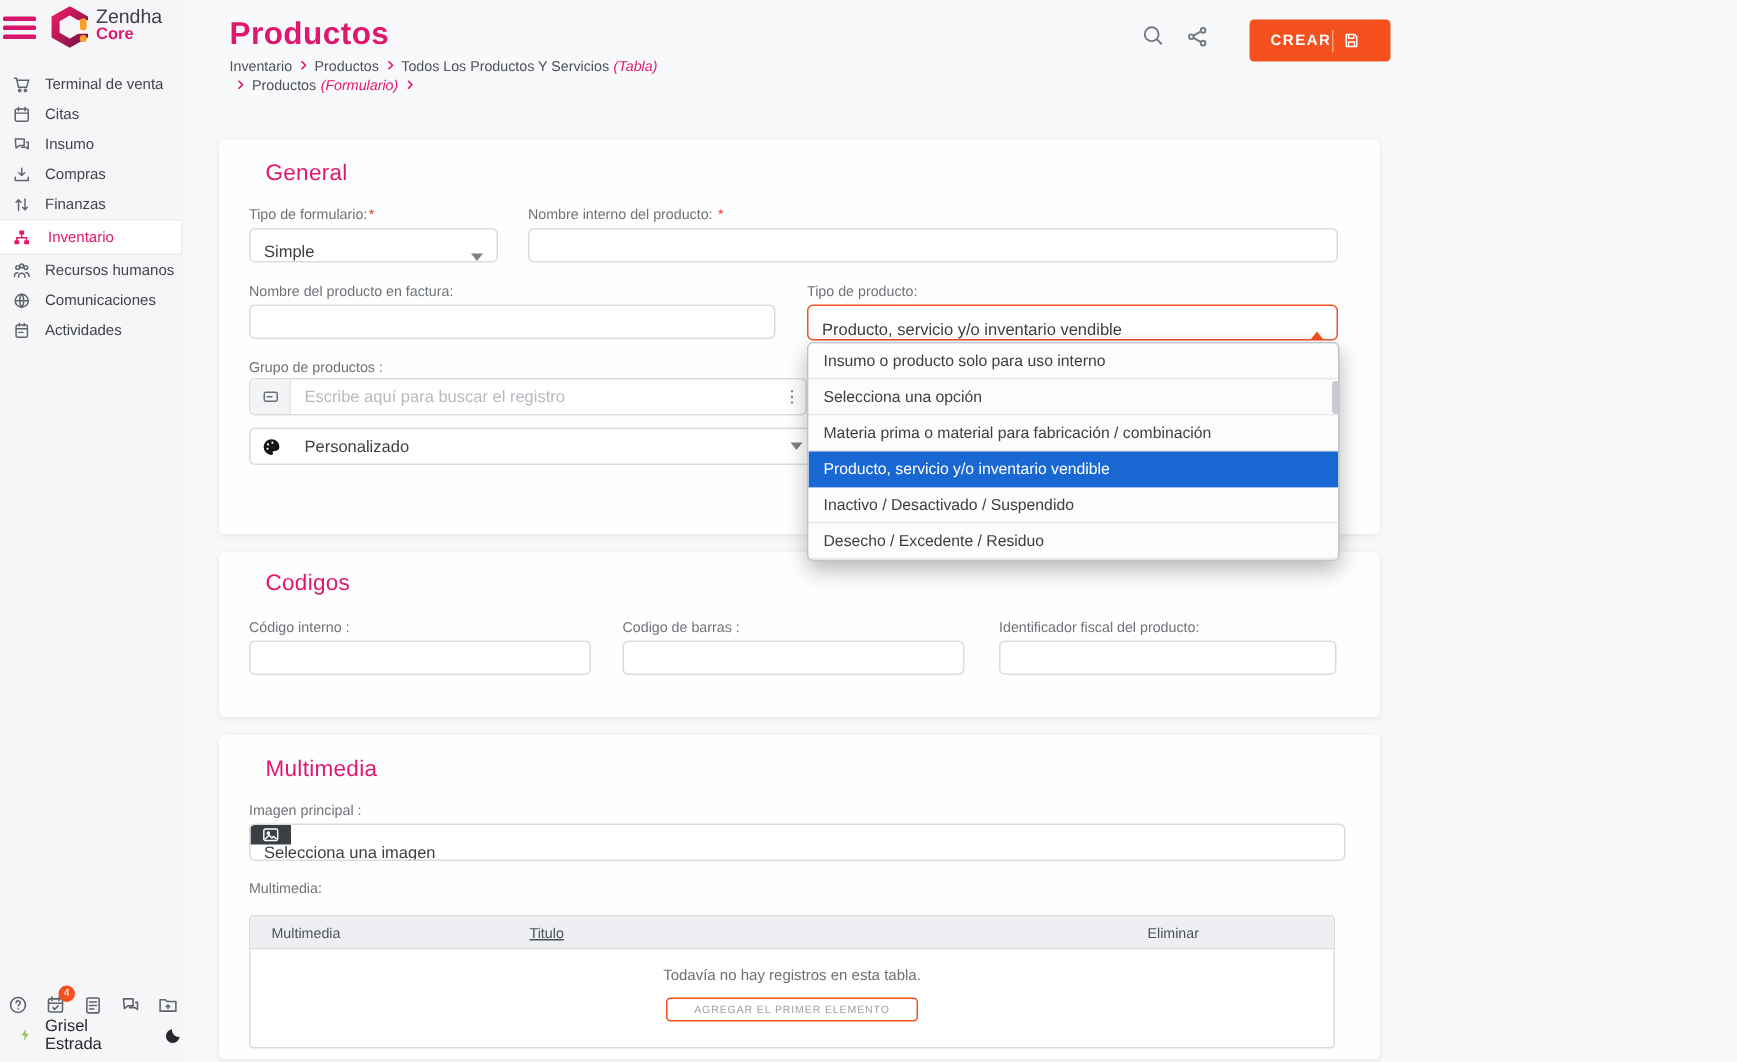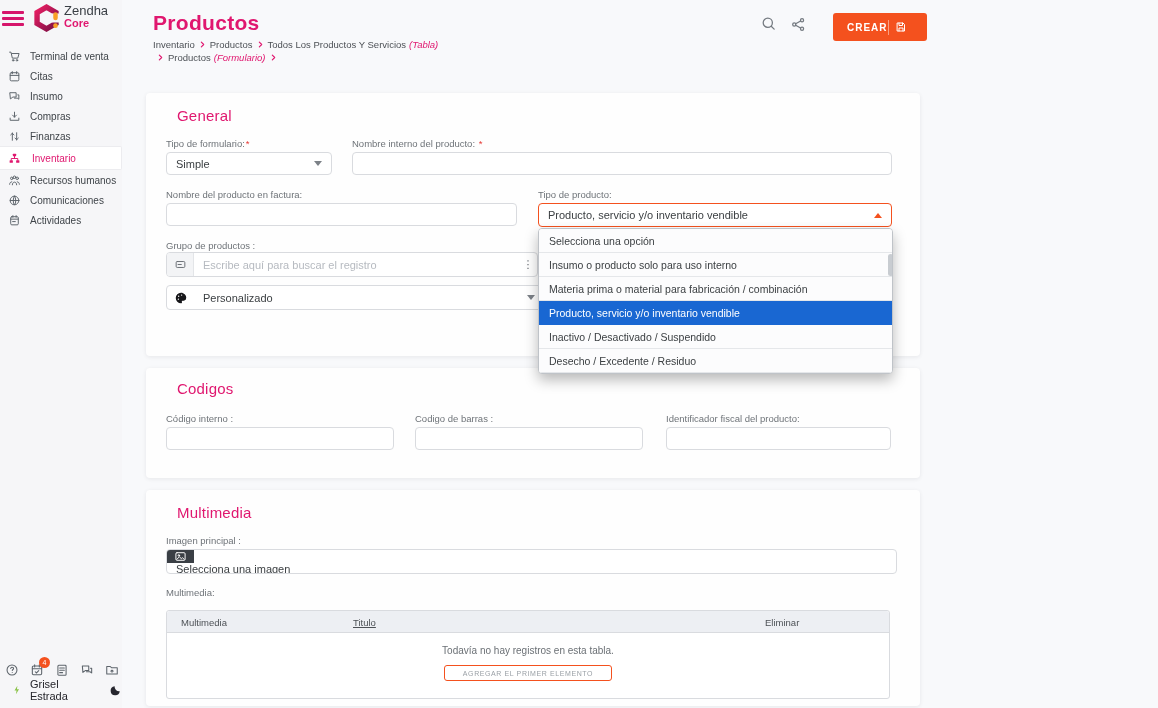--- a/index.html
+++ b/index.html
@@ -46,21 +46,21 @@
   .btn-crear .bc-ic { width:28px; display:flex; align-items:center; justify-content:center; }
   .btn-crear svg { width:12px; height:12px; stroke:#fff; }
 
   
   .card { position:absolute; background:#fefefe; border-radius:4px; box-shadow:0 1px 4px rgba(25,30,40,.08); }
   .chead { position:absolute; font-size:15px; color:#e0176f; letter-spacing:.2px; }
   .flabel { position:absolute; font-size:9.5px; color:#6e7378; white-space:nowrap; }
   .req { color:#e53935; margin-left:1px; }
   .tinput { position:absolute; border:1px solid #d9dbdf; border-radius:4px; background:#fff; font-size:11px; color:#3c4043; padding:0 8px; font-family:"Liberation Sans",sans-serif; outline:none; }
   .tinput::placeholder { color:#b6bac0; }
-  .selbox { position:absolute; border:1px solid #d9dbdf; border-radius:4px; background:#fff; display:flex; align-items:center; cursor:pointer; font-size:11px; color:#3c4043; padding:0 9px; }
+  .selbox { position:absolute; border:1px solid #d9dbdf; border-radius:4px; background:#fff; display:flex; align-items:flex-end; cursor:pointer; font-size:11px; color:#3c4043; padding:0 9px; }
   .selbox .caret { margin-left:auto; width:0; height:0; border-left:4px solid transparent; border-right:4px solid transparent; border-top:5px solid #7c8187; }
   .selbox.open { border:1.5px solid #f4511e; }
   .selbox.open .caret { border-top:none; border-bottom:5px solid #f4511e; }
   .composite { position:absolute; border:1px solid #d9dbdf; border-radius:4px; background:#fff; display:flex; align-items:stretch; overflow:hidden; }
   .comp-ic { width:27px; background:#f3f4f6; border-right:1px solid #e3e5e8; display:flex; align-items:center; justify-content:center; cursor:pointer; }
   .comp-ic svg { width:13px; height:13px; stroke:#6a6f75; }
   .comp-ic.dark { background:#3a3f45; border-right:none; }
   .comp-ic.dark svg { stroke:#fff; }
   .comp-input { flex:1; border:none; outline:none; font-size:11px; color:#3c4043; padding:0 9px; font-family:"Liberation Sans",sans-serif; background:transparent; }
   .comp-input::placeholder { color:#b6bac0; }
@@ -311,22 +311,22 @@
             <circle cx="13" cy="7" r="1.2" fill="#fff"></circle>
             <circle cx="7.5" cy="14" r="1.2" fill="#fff"></circle>
           </svg>
       </span>
       <span class="comp-text">Personalizado</span>
       <span class="caret-d"></span>
     </div>
   </div>
 
   <div class="dd">
+    <div class="dd-option">Insumo o producto solo para uso interno</div>
     <div class="dd-option">Selecciona una opción</div>
-    <div class="dd-option">Insumo o producto solo para uso interno</div>
     <div class="dd-option">Materia prima o material para fabricación / combinación</div>
     <div class="dd-option selected">Producto, servicio y/o inventario vendible</div>
     <div class="dd-option">Inactivo / Desactivado / Suspendido</div>
     <div class="dd-option">Desecho / Excedente / Residuo</div>
     <div class="dd-thumb"></div>
   </div>
 
   <div class="card" style="left:146px; top:368px; width:774px; height:110px;">
     <div class="chead" style="left:31px; top:12px;">Codigos</div>
     <div class="flabel" style="left:20px; top:45px;">Código interno :</div>

